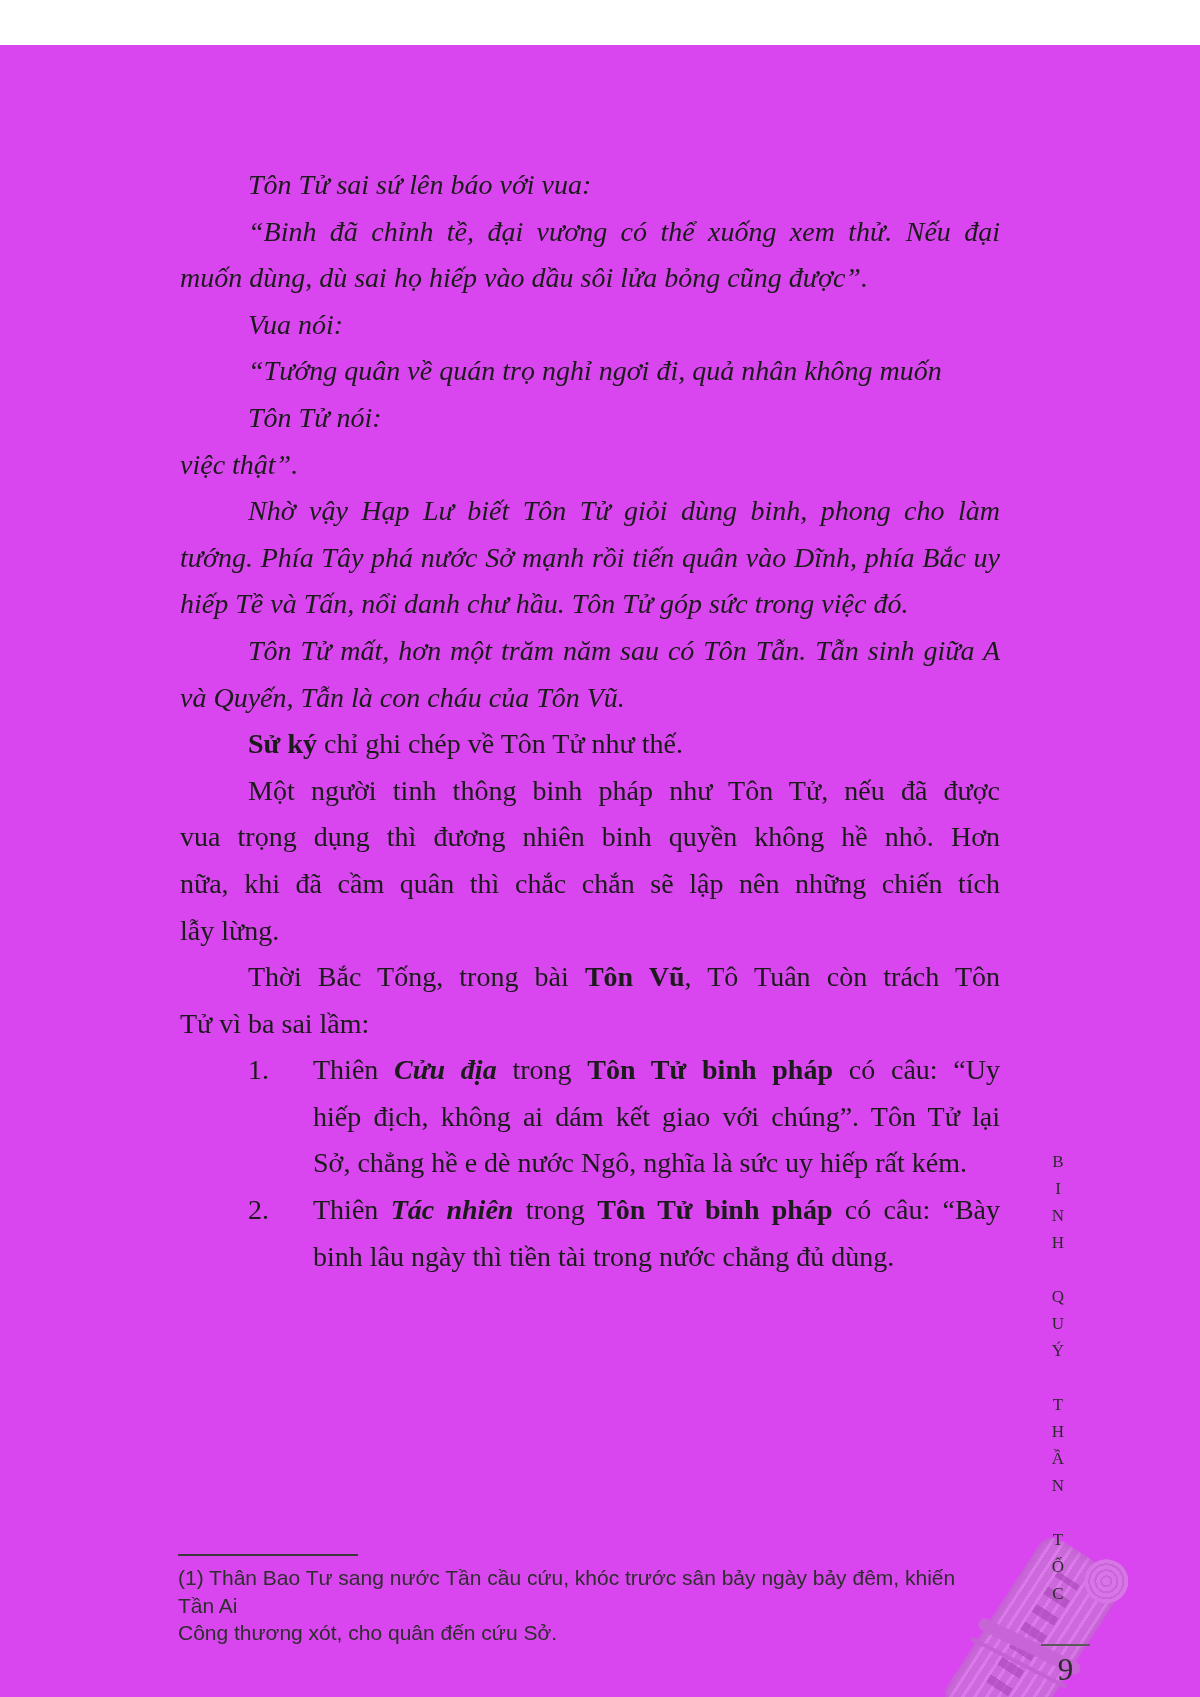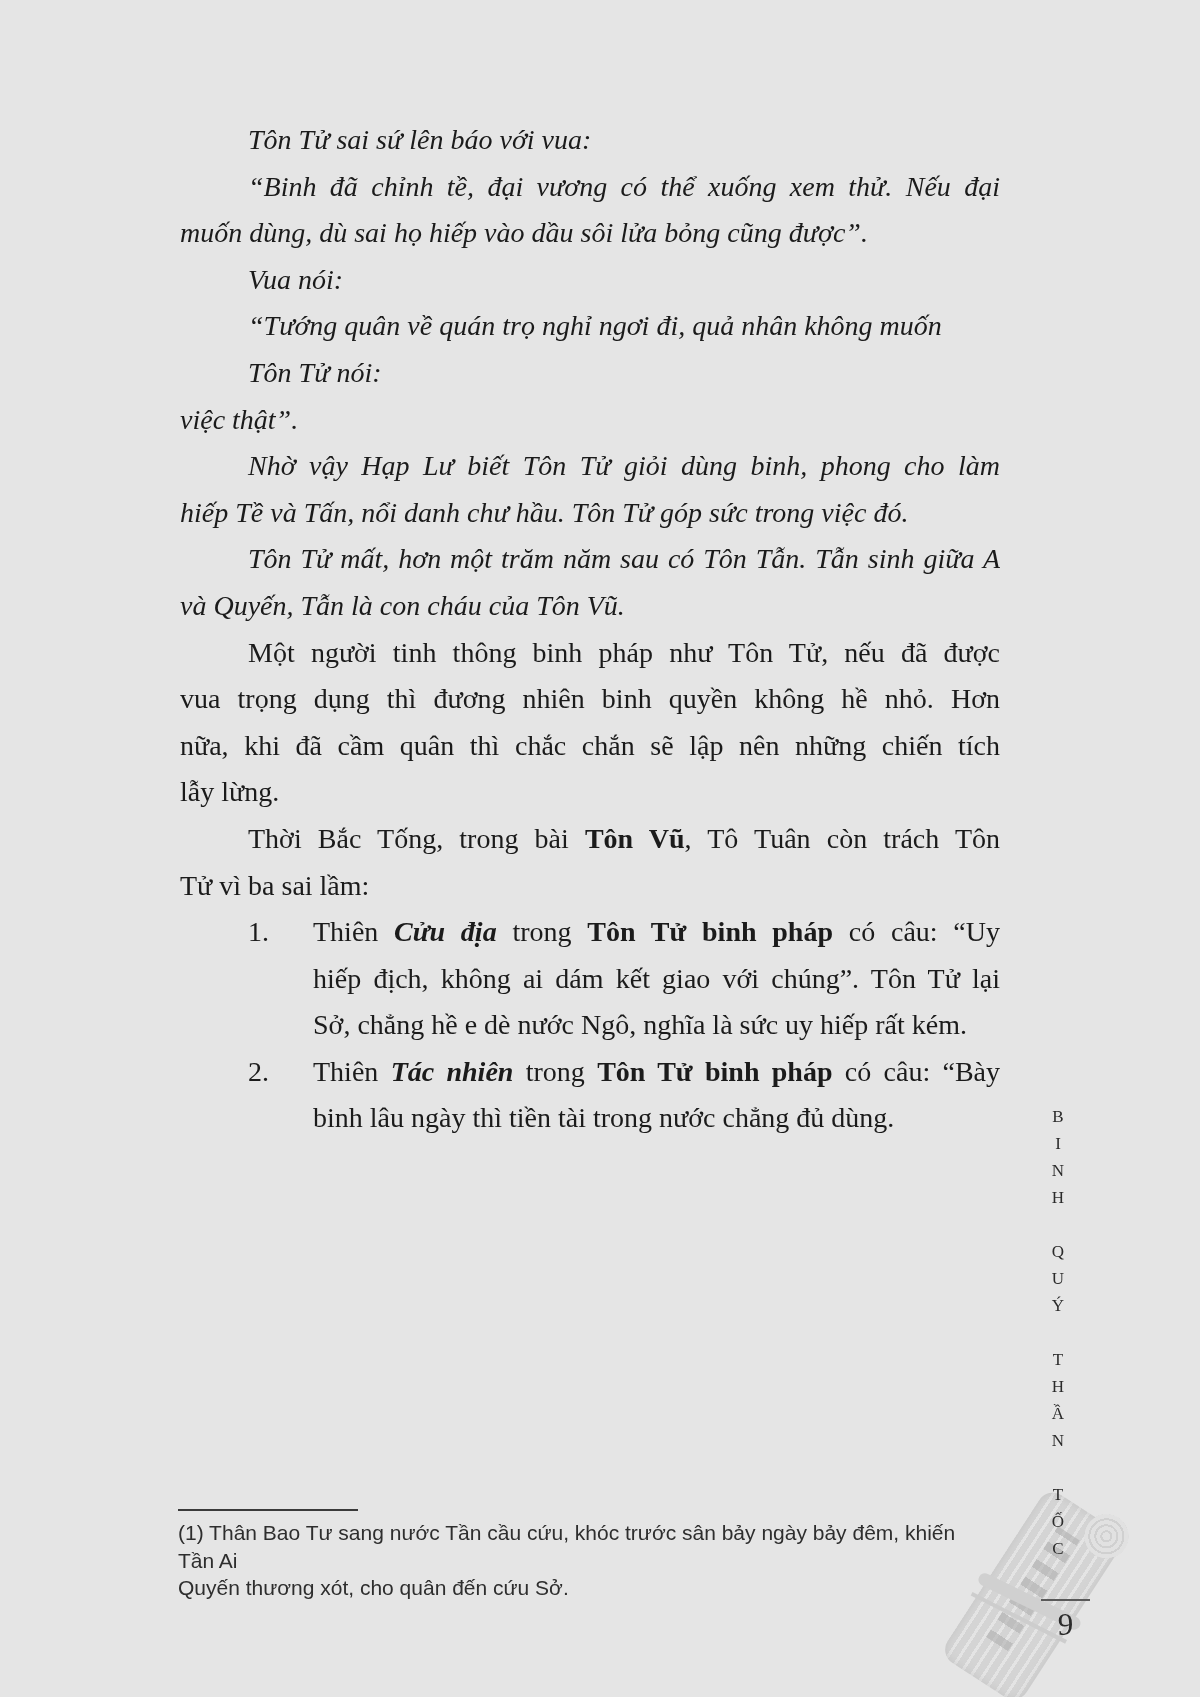--- a/index.html
+++ b/index.html
@@ -1,18 +1,18 @@
 <!DOCTYPE html>
 <html><head>
 <meta charset="utf-8">
 <style>
   html,body{margin:0;padding:0;background:#ffffff;}
   body{width:1200px;height:1697px;position:relative;overflow:hidden;
        font-family:"Liberation Serif","DejaVu Serif",serif;}
-  .page{position:absolute;inset:0;background:#e5e5e5;}
+  .page{position:absolute;inset:0;background:#d946ef;margin-top:45px;}
 
   
   .main{position:absolute;left:180px;top:117px;width:820px;
         font-size:28px;line-height:46.6px;color:#1b1b1b;z-index:2;}
   .para{margin:0;}
   .para.ital{font-style:italic;}
   .line{height:46.6px;overflow:hidden;text-align:left;}
   .line.just{text-align:justify;text-align-last:justify;}
   .line.ind{text-indent:68px;}
   .b{font-weight:bold;font-style:normal;}
@@ -74,25 +74,29 @@
         <div class="line ind"><span>“Tướng quân về quán trọ nghỉ ngơi đi, quả nhân không muốn xem”.</span></div>
       </div>
       <div class="para ital">
         <div class="line ind"><span>Tôn Tử nói:</span></div>
       </div>
       <div class="para ital">
         <div class="line"><span>việc thật”.</span></div>
       </div>
       <div class="para ital">
         <div class="line ind just"><span>Nhờ vậy Hạp Lư biết Tôn Tử giỏi dùng binh, phong cho làm</span></div>
+        <div class="line just"><span>tướng. Phía Tây phá nước Sở mạnh rồi tiến quân vào Dĩnh, phía Bắc uy</span></div>
         <div class="line"><span>hiếp Tề và Tấn, nổi danh chư hầu. Tôn Tử góp sức trong việc đó.</span></div>
       </div>
       <div class="para ital">
         <div class="line ind just"><span>Tôn Tử mất, hơn một trăm năm sau có Tôn Tẫn. Tẫn sinh giữa A</span></div>
         <div class="line"><span>và Quyến, Tẫn là con cháu của Tôn Vũ.</span></div>
+      </div>
+      <div class="para">
+        <div class="line ind"><span class="b">Sử ký</span><span> chỉ ghi chép về Tôn Tử như thế.</span></div>
       </div>
       <div class="para">
         <div class="line ind just"><span>Một người tinh thông binh pháp như Tôn Tử, nếu đã được</span></div>
         <div class="line just"><span>vua trọng dụng thì đương nhiên binh quyền không hề nhỏ. Hơn</span></div>
         <div class="line just"><span>nữa, khi đã cầm quân thì chắc chắn sẽ lập nên những chiến tích</span></div>
         <div class="line"><span>lẫy lừng.</span></div>
       </div>
       <div class="para">
         <div class="line ind just"><span>Thời Bắc Tống, trong bài </span><span class="b">Tôn Vũ</span><span>, Tô Tuân còn trách Tôn</span></div>
         <div class="line"><span>Tử vì ba sai lầm:</span></div>
@@ -106,21 +110,21 @@
       <div class="para li">
         <span class="linum">2.</span>
         <div class="line just"><span>Thiên </span><span class="bi">Tác nhiên</span><span> trong </span><span class="b">Tôn Tử binh pháp</span><span> có câu: “Bày</span></div>
         <div class="line"><span>binh lâu ngày thì tiền tài trong nước chẳng đủ dùng.</span></div>
       </div>
     </main>
 
   <div class="footnote-rule"></div>
   <div class="footnote" id="footnote">
       <div>(1) Thân Bao Tư sang nước Tần cầu cứu, khóc trước sân bảy ngày bảy đêm, khiến Tần Ai</div>
-      <div>Quyến thương xót, cho quân đến cứu Sở.</div>
+      <div>Công thương xót, cho quân đến cứu Sở.</div>
     </div>
 
   <div class="scroll-art">
     <div class="scroll-body"></div>
     <div class="scroll-marks"></div>
     <div class="scroll-cap"></div>
     <div class="scroll-band"></div>
     <div class="scroll-band2"></div>
   </div>
 

